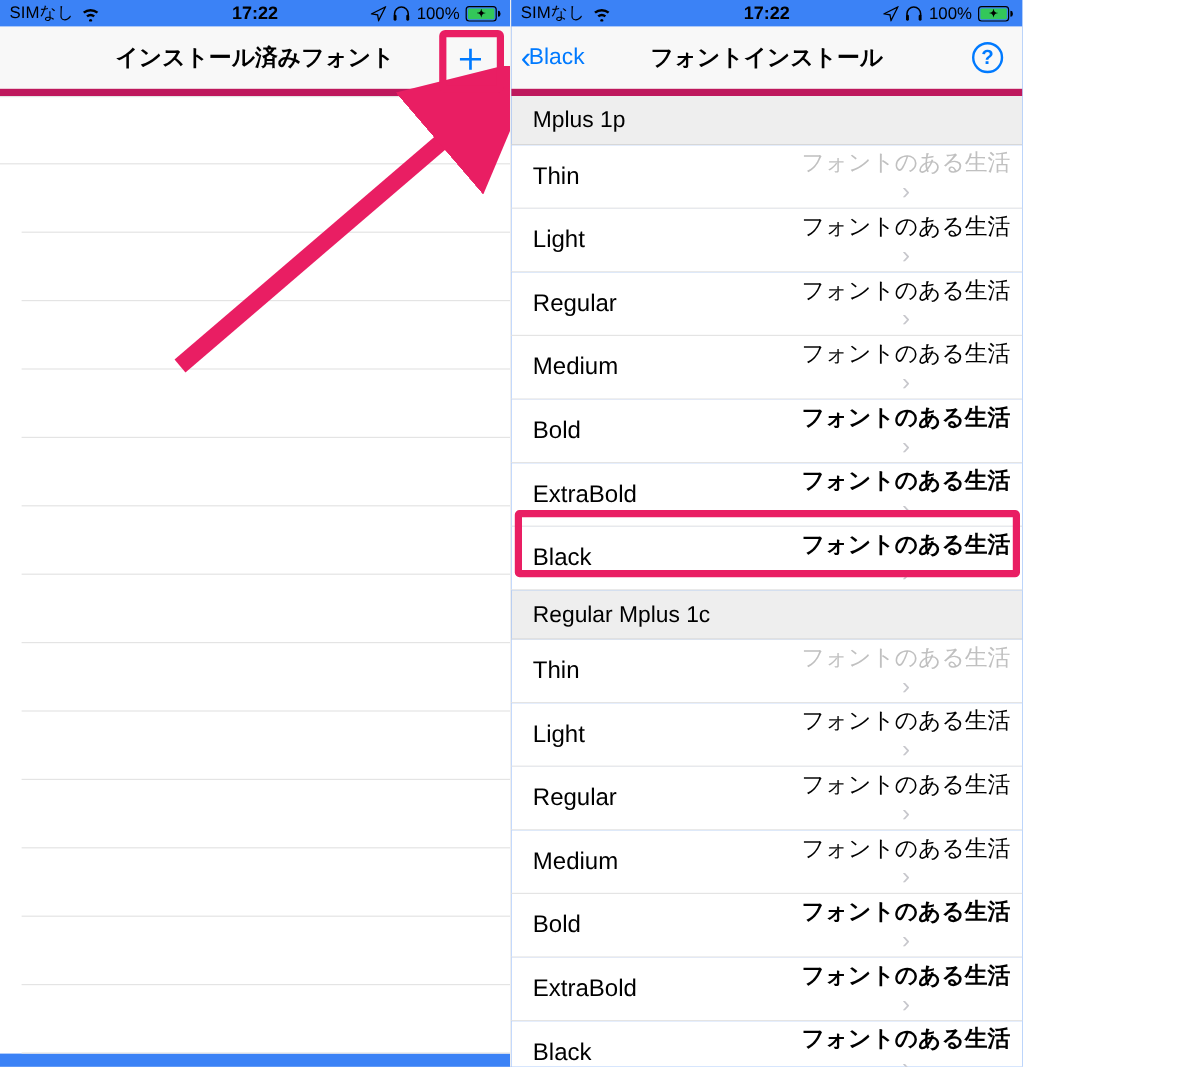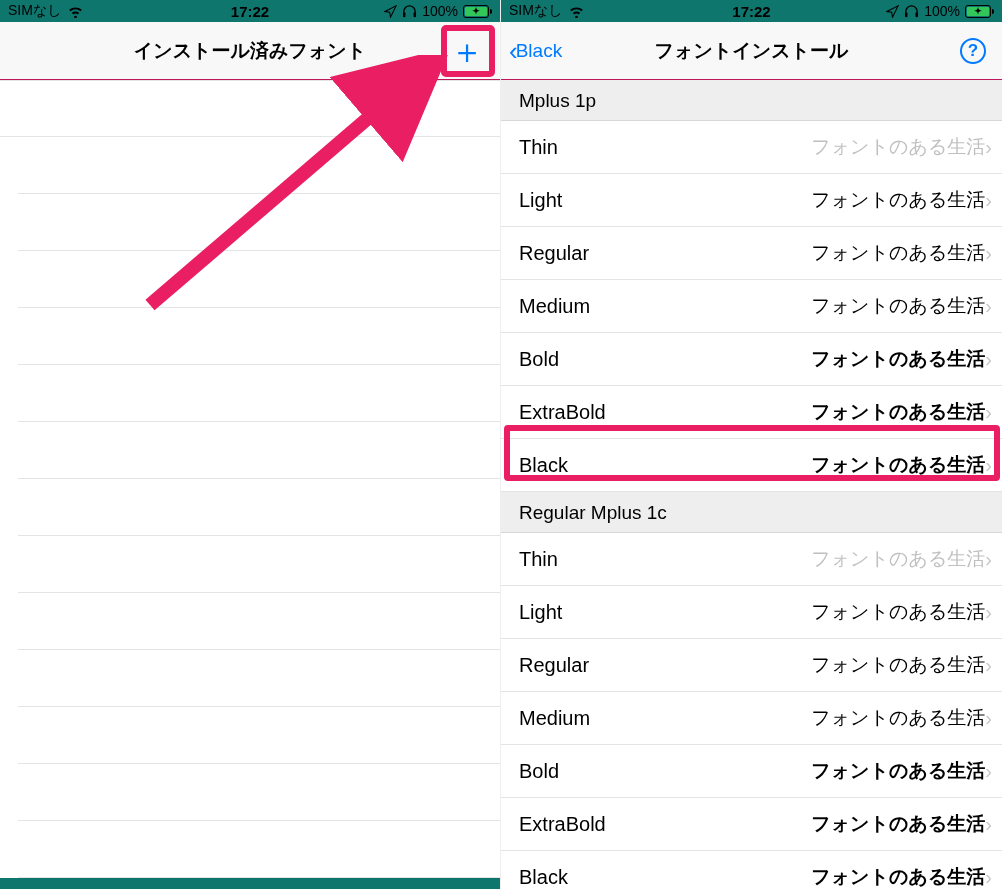--- a/index.html
+++ b/index.html
@@ -4,21 +4,21 @@
 <style>
 * { margin: 0; padding: 0; box-sizing: border-box; }
 body {
   font-family: -apple-system, "Hiragino Sans", "Hiragino Kaku Gothic ProN", sans-serif;
   background: #fff;
   width: 1002px;
   height: 889px;
   display: flex;
   position: relative;
 }
-.phone { width: 501px; height: 889px; background: #0f766e; position: relative; overflow: hidden; }
+.phone { width: 426px; height: 889px; background: #3b82f6; position: relative; overflow: hidden; }
 .phone.left { border-right: 1px solid #eee; }
 
 
 .status-bar {
   height: 22px;
   display: flex;
   align-items: center;
   justify-content: space-between;
   padding: 0 8px;
   font-size: 14px;
@@ -37,21 +37,21 @@
 .battery-tip { width:2px; height:5px; background:#000; border-radius:0 2px 2px 0; margin-left:1px; }
 .bolt { font-size:9px; color:#000; font-weight:bold; }
 
 
 .nav-bar {
   height: 58px;
   display: flex;
   align-items: center;
   justify-content: center;
   position: relative;
-  border-bottom: 1px solid #be185d;
+  border-bottom: 6px solid #be185d;
   background: #f8f8f8;
 }
 .nav-title { font-size: 19px; font-weight: 700; color:#000; }
 .nav-left-btn {
   position: absolute; left: 8px; display: flex; align-items: center;
   color: #007aff; font-size: 19px;
 }
 .nav-left-btn .chev { font-size: 26px; line-height: 1; margin-right: -2px; font-weight: 300; }
 .nav-right-btn { position: absolute; right: 16px; }
 .help-btn {
@@ -90,21 +90,21 @@
 }
 
 
 .font-row {
   display: flex; align-items: center; justify-content: space-between;
   height: 53px; padding: 0 10px 0 18px;
   border-bottom: 1px solid #e4e4e4;
   background:#fff;
 }
 .font-name { font-size: 20px; color:#000; }
-.font-right { display:flex; align-items:center; gap:0; }
+.font-right { display:flex; align-items:center; gap:0;flex-direction:column; }
 .font-sample { font-size: 19px; color:#000; }
 .font-sample.gray { color:#c0c0c0; }
 .chevron { color:#c7c7cc; font-size: 20px; }
 
 .w100 { font-weight:100; }
 .w300 { font-weight:300; }
 .w400 { font-weight:400; }
 .w500 { font-weight:500; }
 .w700 { font-weight:700; }
 .w800 { font-weight:800; }

